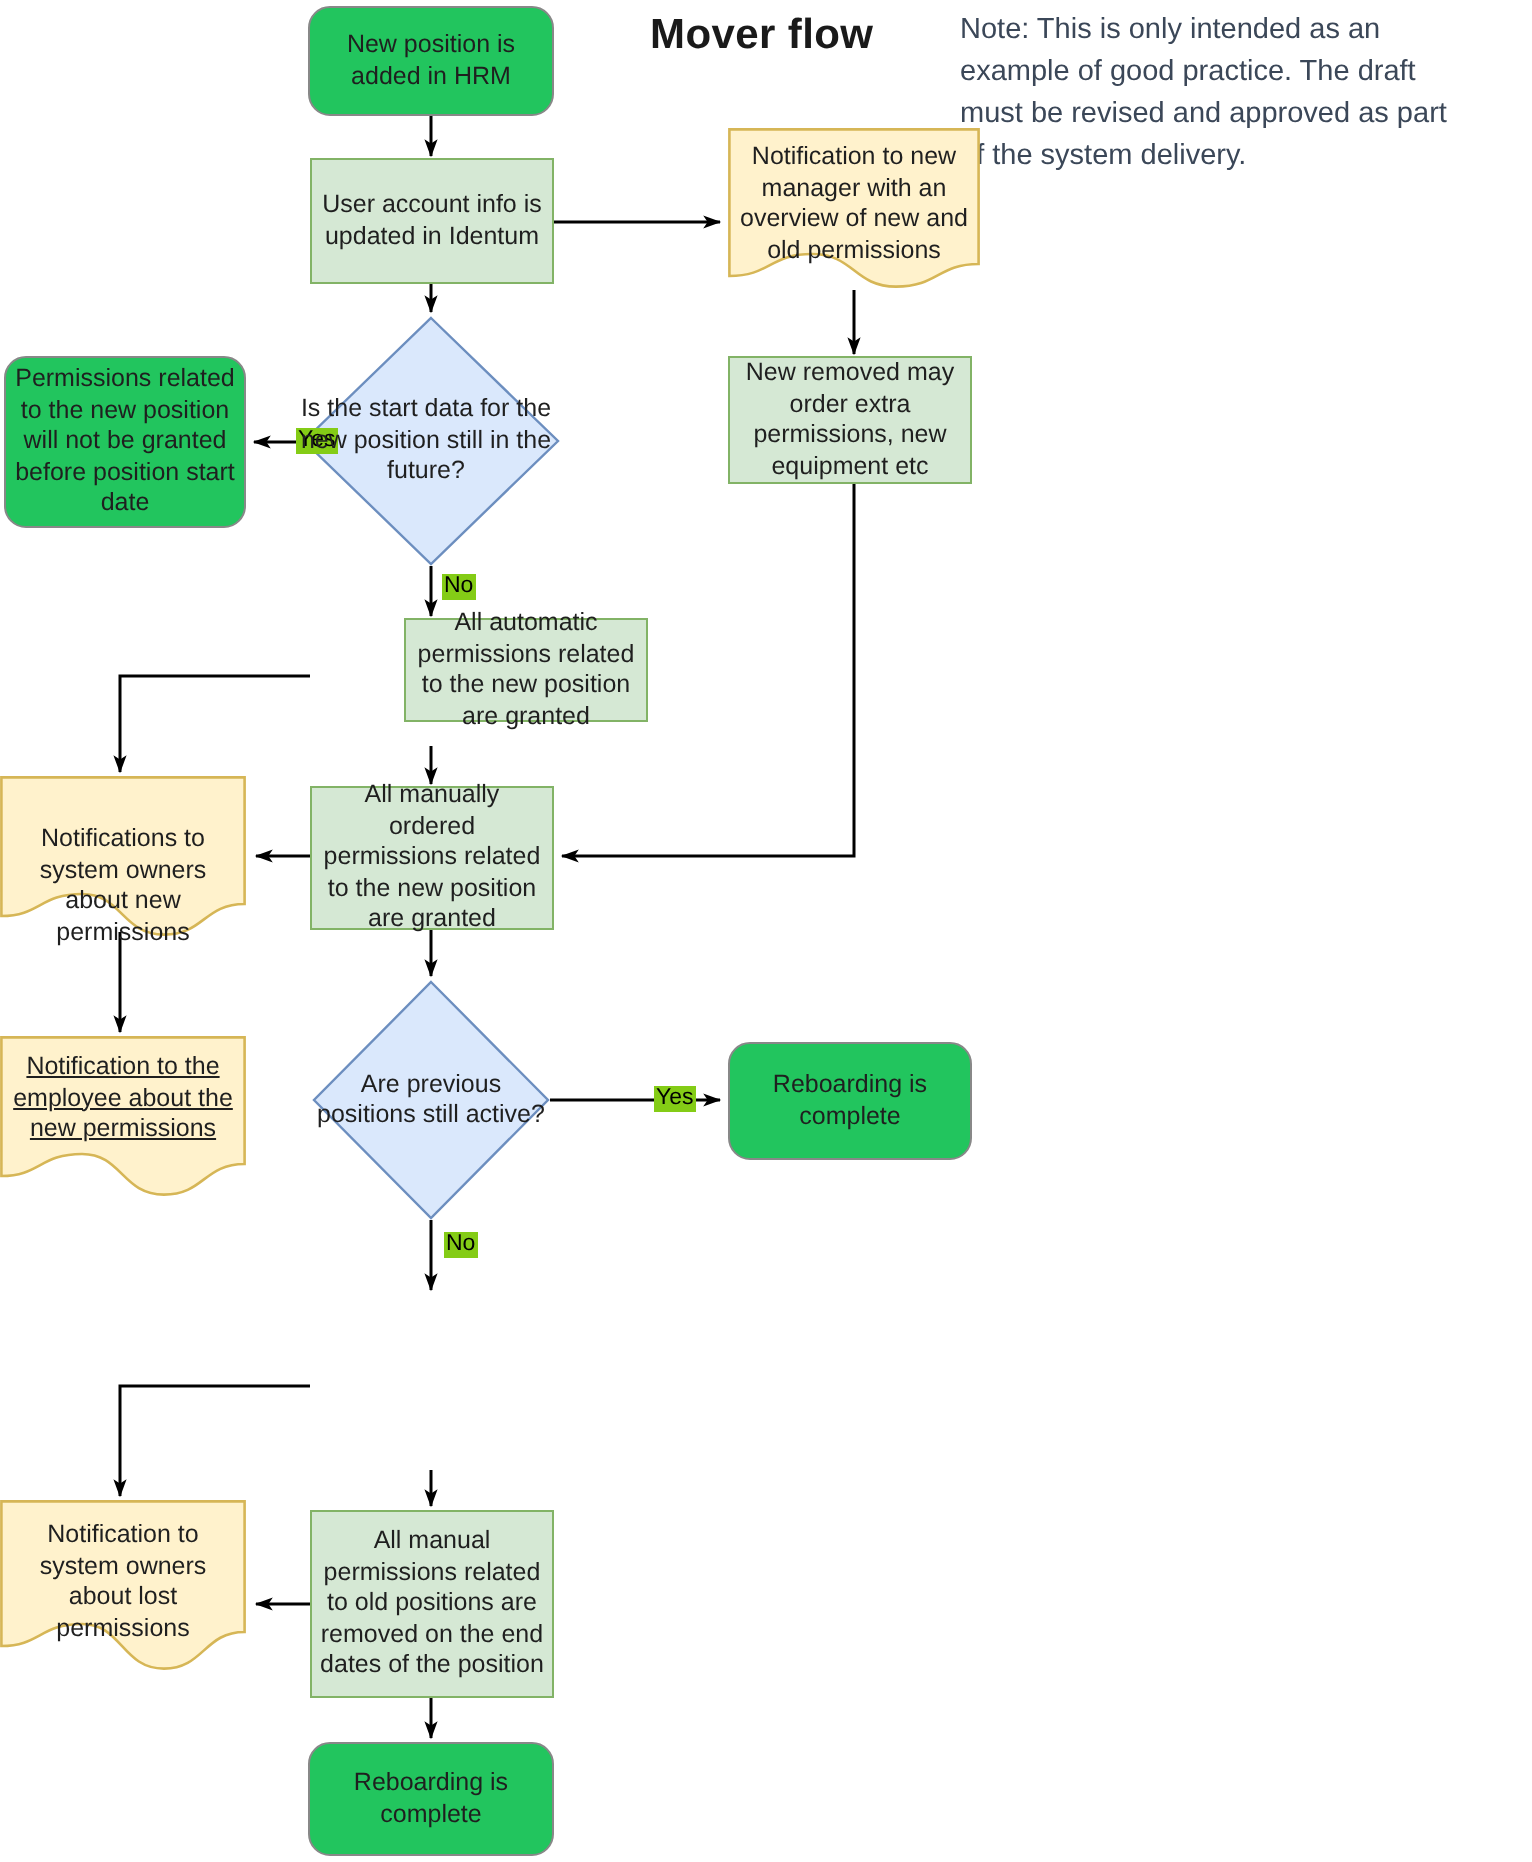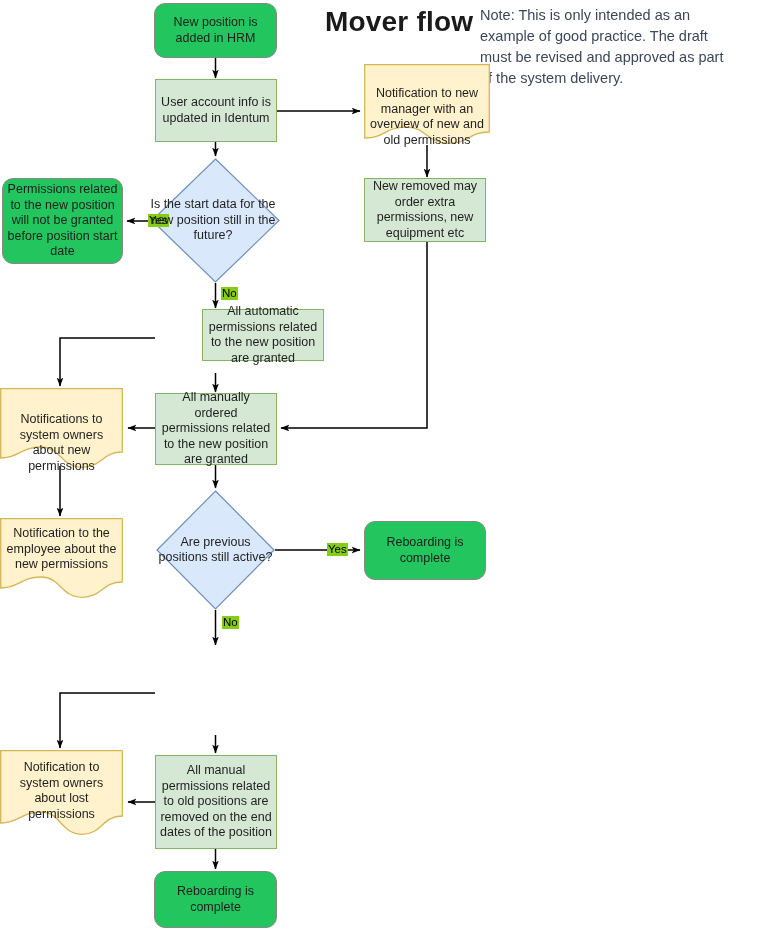--- a/index.html
+++ b/index.html
@@ -95,21 +95,21 @@
     line-height: 13px;
     color: #000000;
     background: #84cc16;
     padding: 0 1px;
     white-space: nowrap;
     margin-left: 18px;
   }
 
   #flow-title {
     position: absolute;
-    font-size: 28px;
+    font-size: 21px;
     font-weight: bold;
     color: #1a1a1a;
     letter-spacing: 0.2px;
   }
 
   #note-text {
     position: absolute;
     font-size: 14.5px;
     line-height: 21px;
     color: #3b4758;
@@ -176,21 +176,21 @@
   </div>
 
   <div class="node n-proc" style="left:155px; top:79px; width:122px; height:63px;">
     <span class="txt">User account info is updated in Identum</span>
   </div>
 
   <div class="node n-doc" style="left:364px; top:64px; width:126px; height:80px;">
     <svg class="doc-svg" viewBox="0 0 126 80" preserveAspectRatio="none">
       <path d="M0.7,0.7 L125.3,0.7 L125.3,68 C105,68 105,79.3 84,79.3 C63,79.3 63,63 42,63 C21,63 21,74 0.7,74 Z" fill="#fff2cc" stroke="#d6b656" stroke-width="1.3"></path>
     </svg>
-    <span class="txt" style="padding-top:22px;">Notification to new manager with an overview of new and old permissions</span>
+    <span class="txt" style="padding-top:7px;">Notification to new manager with an overview of new and old permissions</span>
   </div>
 
   <div class="node n-proc" style="left:364px; top:178px; width:122px; height:64px;">
     <span class="txt">New removed may order extra permissions, new equipment etc</span>
   </div>
 
   <div class="node n-dec" style="left:151px; top:158px; width:129px; height:125px;">
     <svg class="diamond-svg" viewBox="0 0 129 125" preserveAspectRatio="none">
       <path d="M64.5,1 L128,62.5 L64.5,124 L1,62.5 Z" fill="#dae8fc" stroke="#6c8ebf" stroke-width="1.2"></path>
     </svg>
@@ -209,21 +209,21 @@
     <span class="txt">All manually ordered permissions related to the new position are granted</span>
   </div>
 
   <div class="node n-doc" style="left:0px; top:388px; width:123px; height:80px;">
     <svg class="doc-svg" viewBox="0 0 123 80" preserveAspectRatio="none">
       <path d="M0.7,0.7 L122.3,0.7 L122.3,64 C102,64 102,79.3 82,79.3 C61,79.3 61,59 41,59 C20,59 20,70 0.7,70 Z" fill="#fff2cc" stroke="#d6b656" stroke-width="1.3"></path>
     </svg>
     <span class="txt" style="padding-top:24px;">Notifications to system owners about new permissions</span>
   </div>
 
-  <div class="node n-doc" style="left:0px; top:518px; width:123px; height:80px;">
+  <div class="node n-doc" style="left:0px; top:518px; width:123px; height:80px;text-decoration:underline;">
     <svg class="doc-svg" viewBox="0 0 123 80" preserveAspectRatio="none">
       <path d="M0.7,0.7 L122.3,0.7 L122.3,64 C102,64 102,79.3 82,79.3 C61,79.3 61,59 41,59 C20,59 20,70 0.7,70 Z" fill="#fff2cc" stroke="#d6b656" stroke-width="1.3"></path>
     </svg>
     <span class="txt" style="padding-top:8px;">Notification to the employee about the new permissions</span>
   </div>
 
   <div class="node n-dec" style="left:156px; top:490px; width:119px; height:120px;">
     <svg class="diamond-svg" viewBox="0 0 119 120" preserveAspectRatio="none">
       <path d="M59.5,1 L118,60 L59.5,119 L1,60 Z" fill="#dae8fc" stroke="#6c8ebf" stroke-width="1.2"></path>
     </svg>

